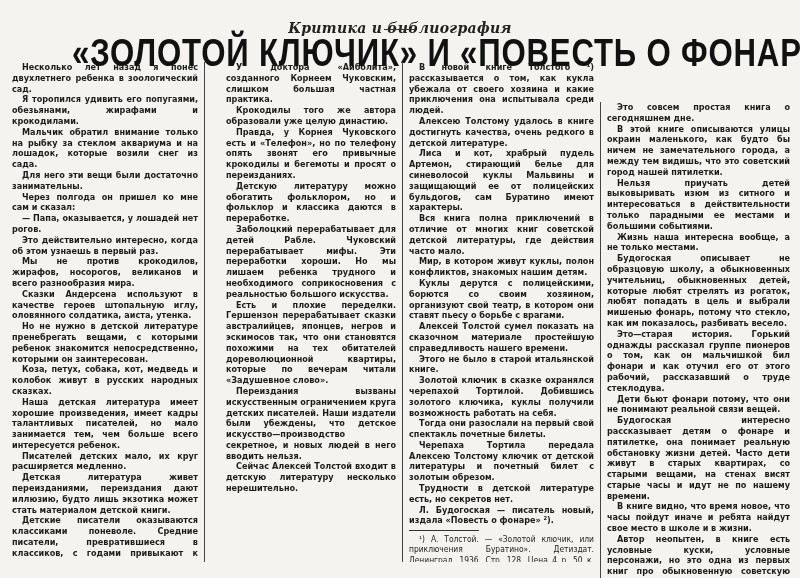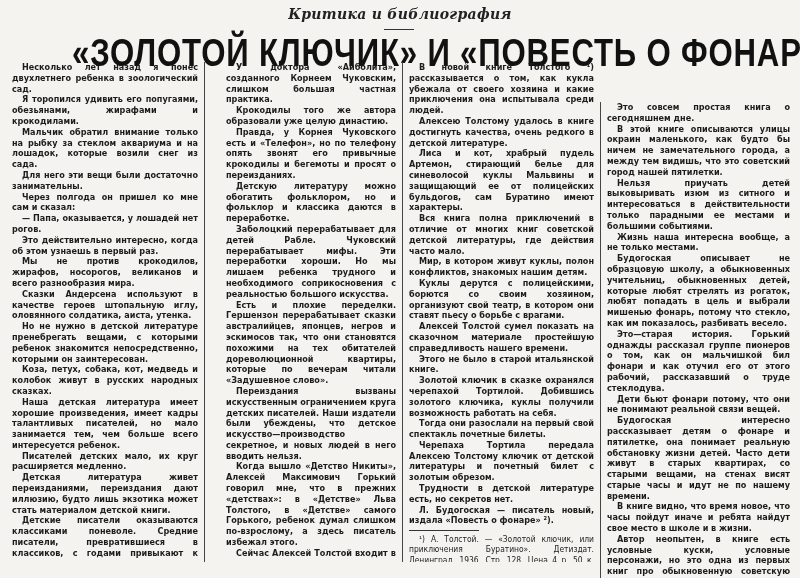--- a/index.html
+++ b/index.html
@@ -5,21 +5,21 @@
   html, body { margin: 0; padding: 0; }
   body {
     width: 800px; height: 578px; overflow: hidden;
     background: #f4f3ef;
     font-family: "DejaVu Serif", serif;
     color: #1a1a1a;
     position: relative;
   }
   .page { position: absolute; left: 0; top: 0; width: 800px; height: 578px; }
   .rubric {
-    position: absolute; top: 6px; left: 0; width: 800px; text-align: center;
+    position: absolute; top: 20px; left: 0; width: 800px; text-align: center;
     font-family: "DejaVu Serif", serif; font-style: italic; font-weight: bold;
     font-size: 14px; color: #222; letter-spacing: 0.3px;
   }
   .rubric-rule {
     position: absolute; top: 29px; left: 384px; width: 30px; height: 1px; background: #333;
   }
   .headline {
     position: absolute; top: 30px; left: 0; width: 800px; text-align: center;
     font-family: "Liberation Sans", sans-serif; font-weight: bold;
     font-size: 38px; line-height: 46px; color: #111;
@@ -73,21 +73,20 @@
         <p>Детские писатели оказываются классиками поневоле. Средние писатели, превратившиеся в классиков, с годами привыкают к своему положению.</p>
       </div>
     <div class="col col2">
         <p>У доктора «Айболита», созданного Корнеем Чуковским, слишком большая частная практика.</p>
         <p>Крокодилы того же автора образовали уже целую династию.</p>
         <p>Правда, у Корнея Чуковского есть и «Телефон», но по телефону опять звонят его привычные крокодилы и бегемоты и просят о переизданиях.</p>
         <p>Детскую литературу можно обогатить фольклором, но и фольклор и классика даются в переработке.</p>
         <p>Заболоцкий перерабатывает для детей Рабле. Чуковский перерабатывает мифы. Эти переработки хороши. Но мы лишаем ребенка трудного и необходимого соприкосновения с реальностью большого искусства.</p>
         <p>Есть и плохие переделки. Гершензон перерабатывает сказки австралийцев, японцев, негров и эскимосов так, что они становятся похожими на тех обитателей дореволюционной квартиры, которые по вечерам читали «Задушевное слово».</p>
         <p>Переиздания вызваны искусственным ограничением круга детских писателей. Наши издатели были убеждены, что детское искусство—производство секретное, и новых людей в него вводить нельзя.</p>
-        <p>Когда вышло «Детство Никиты», Алексей Максимович Горький говорил мне, что в прежних «детствах»: в «Детстве» Льва Толстого, в «Детстве» самого Горького, ребенок думал слишком по-взрослому, а здесь писатель избежал этого.</p>
         <p>Сейчас Алексей Толстой входит в детскую литературу несколько нерешительно.</p>
       </div>
     <div class="col col3">
         <p>В новой книге Толстого ¹) рассказывается о том, как кукла убежала от своего хозяина и какие приключения она испытывала среди людей.</p>
         <p>Алексею Толстому удалось в книге достигнуть качества, очень редкого в детской литературе.</p>
         <p>Лиса и кот, храбрый пудель Артемон, стирающий белье для синеволосой куклы Мальвины и защищающий ее от полицейских бульдогов, сам Буратино имеют характеры.</p>
         <p>Вся книга полна приключений в отличие от многих книг советской детской литературы, где действия часто мало.</p>
         <p>Мир, в котором живут куклы, полон конфликтов, знакомых нашим детям.</p>
         <p>Куклы дерутся с полицейскими, борются со своим хозяином, организуют свой театр, в котором они ставят пьесу о борьбе с врагами.</p>
         <p>Алексей Толстой сумел показать на сказочном материале простейшую справедливость нашего времени.</p>

